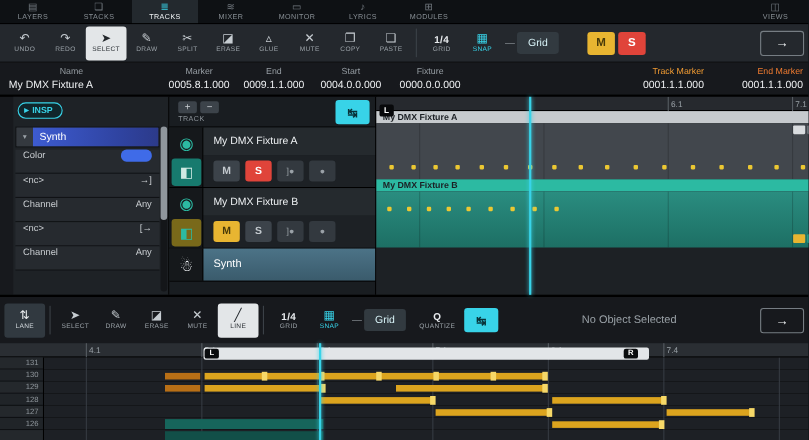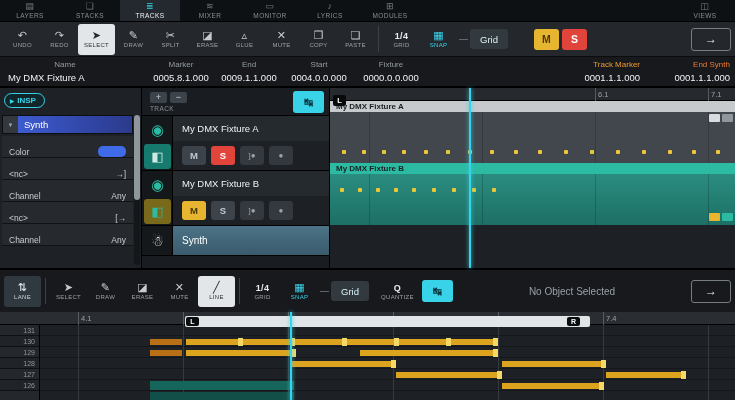--- a/index.html
+++ b/index.html
@@ -28,29 +28,29 @@
 .gridmode{height:20px;padding:0 10px;border-radius:3px;background:#323a40;color:#d9f4f8;font-size:9.5px;display:flex;align-items:center}
 .msbox{width:25px;height:21px;border-radius:3px;display:grid;place-items:center;font-weight:bold;font-size:10.5px}
 .msbox.m{background:var(--yellow);color:#483a09}
 .msbox.s{background:var(--red);color:#fff}
 .arrowbtn{width:40px;height:23px;border:1px solid #767d83;border-radius:3px;display:grid;place-items:center;color:#eef1f3;font-size:12px;background:transparent}
 
 .infobar{position:absolute;left:0;right:0;top:57px;height:31px;background:#17191d;border-bottom:2px solid #000}
 .ilabel{position:absolute;top:3px;font-size:8px;color:#959ca2;text-align:center}
 .ival{position:absolute;top:15px;font-size:9.5px;color:#f0f2f4;text-align:center}
 
-.main{position:absolute;left:0;top:88px;width:627px;height:180px}
+.main{position:absolute;left:12px;top:88px;width:627px;height:180px}
 .inspector{position:absolute;left:0;top:0;width:142px;height:180px;background:#1e2226;border-right:1px solid #000}
 .insp-pill{position:absolute;left:4px;top:5px;height:15px;padding:0 8px 0 5px;border:1px solid var(--accent);border-radius:8px;display:flex;align-items:center;gap:3px;color:var(--accent);font-size:8px;font-weight:bold;background:#10262b}
 .insp-pill .tri{font-size:5.5px}
 .synthrow{position:absolute;left:2px;top:27px;width:131px;height:19px;display:flex;background:#2c3036;border:1px solid #0c0e10}
 .synthrow .dd{width:15px;display:grid;place-items:center;color:#9aa1a7;font-size:6px;background:#34393f}
 .synthrow .nm{flex:1;background:linear-gradient(90deg,#3d5bd0 0%,#2f43a0 70%,#2c3a8a 100%);color:#fff;display:flex;align-items:center;padding-left:6px;font-size:9.5px}
 .props{position:absolute;left:2px;top:48px;width:131px}
-.prow{height:22px;background:#262a2f;border-bottom:1px solid #101215;display:flex;align-items:flex-end;justify-content:space-between;padding:0 7px;font-size:8.5px;color:#c9cdd1}
+.prow{height:22px;background:#262a2f;border-bottom:1px solid #101215;display:flex;align-items:flex-start;justify-content:space-between;padding:0 7px;font-size:8.5px;color:#c9cdd1}
 .swatch{width:28px;height:11px;border-radius:5px;background:var(--swatch)}
 .vscroll{position:absolute;right:1px;top:27px;width:6px;height:150px;background:#141619;border-radius:3px}
 .vthumb{position:absolute;left:0;top:0;width:6px;height:85px;background:#8f969c;border-radius:3px}
 
 .tracklist{position:absolute;left:142px;top:0;width:188px;height:180px;background:#191d21;border-right:1px solid #000}
 .tl-head{position:relative;height:28px;border-bottom:1px solid #000}
 .pmbox{position:absolute;top:4px;width:17px;height:11px;background:#3c434a;border-radius:2px;display:grid;place-items:center;color:#cdd2d6;font-size:9px;line-height:9px}
 .tl-label{position:absolute;left:8px;top:17px;font-size:6.5px;color:#8a9197;letter-spacing:.4px}
 .tl-tool{width:31px;height:22px;background:var(--accent);border-radius:3px;display:grid;place-items:center;color:#083238;font-size:11px;font-weight:bold}
 .tl-head .tl-tool{position:absolute;right:5px;top:3px}
@@ -193,21 +193,21 @@
     <span class="ilabel" style="left:150px;width:62px">Marker</span>
     <span class="ival" style="left:150px;width:62px">0005.8.1.000</span>
     <span class="ilabel" style="left:218px;width:62px">End</span>
     <span class="ival" style="left:218px;width:62px">0009.1.1.000</span>
     <span class="ilabel" style="left:286px;width:66px">Start</span>
     <span class="ival" style="left:286px;width:66px">0004.0.0.000</span>
     <span class="ilabel" style="left:356px;width:70px">Fixture</span>
     <span class="ival" style="left:356px;width:70px">0000.0.0.000</span>
     <span class="ilabel" style="left:540px;width:100px;text-align:right;color:var(--orange)">Track Marker</span>
     <span class="ival" style="left:540px;width:100px;text-align:right">0001.1.1.000</span>
-    <span class="ilabel" style="left:648px;width:82px;text-align:right;color:var(--orange2)">End Synth</span>
+    <span class="ilabel" style="left:648px;width:82px;text-align:right;color:var(--orange2)">End Marker</span>
     <span class="ival" style="left:648px;width:82px;text-align:right">0001.1.1.000</span>
   </div>
 
   <div class="main">
 
     <div class="inspector">
       <div class="insp-pill">
           <span class="tri">▶</span>
           <span>INSP</span>
         </div>

